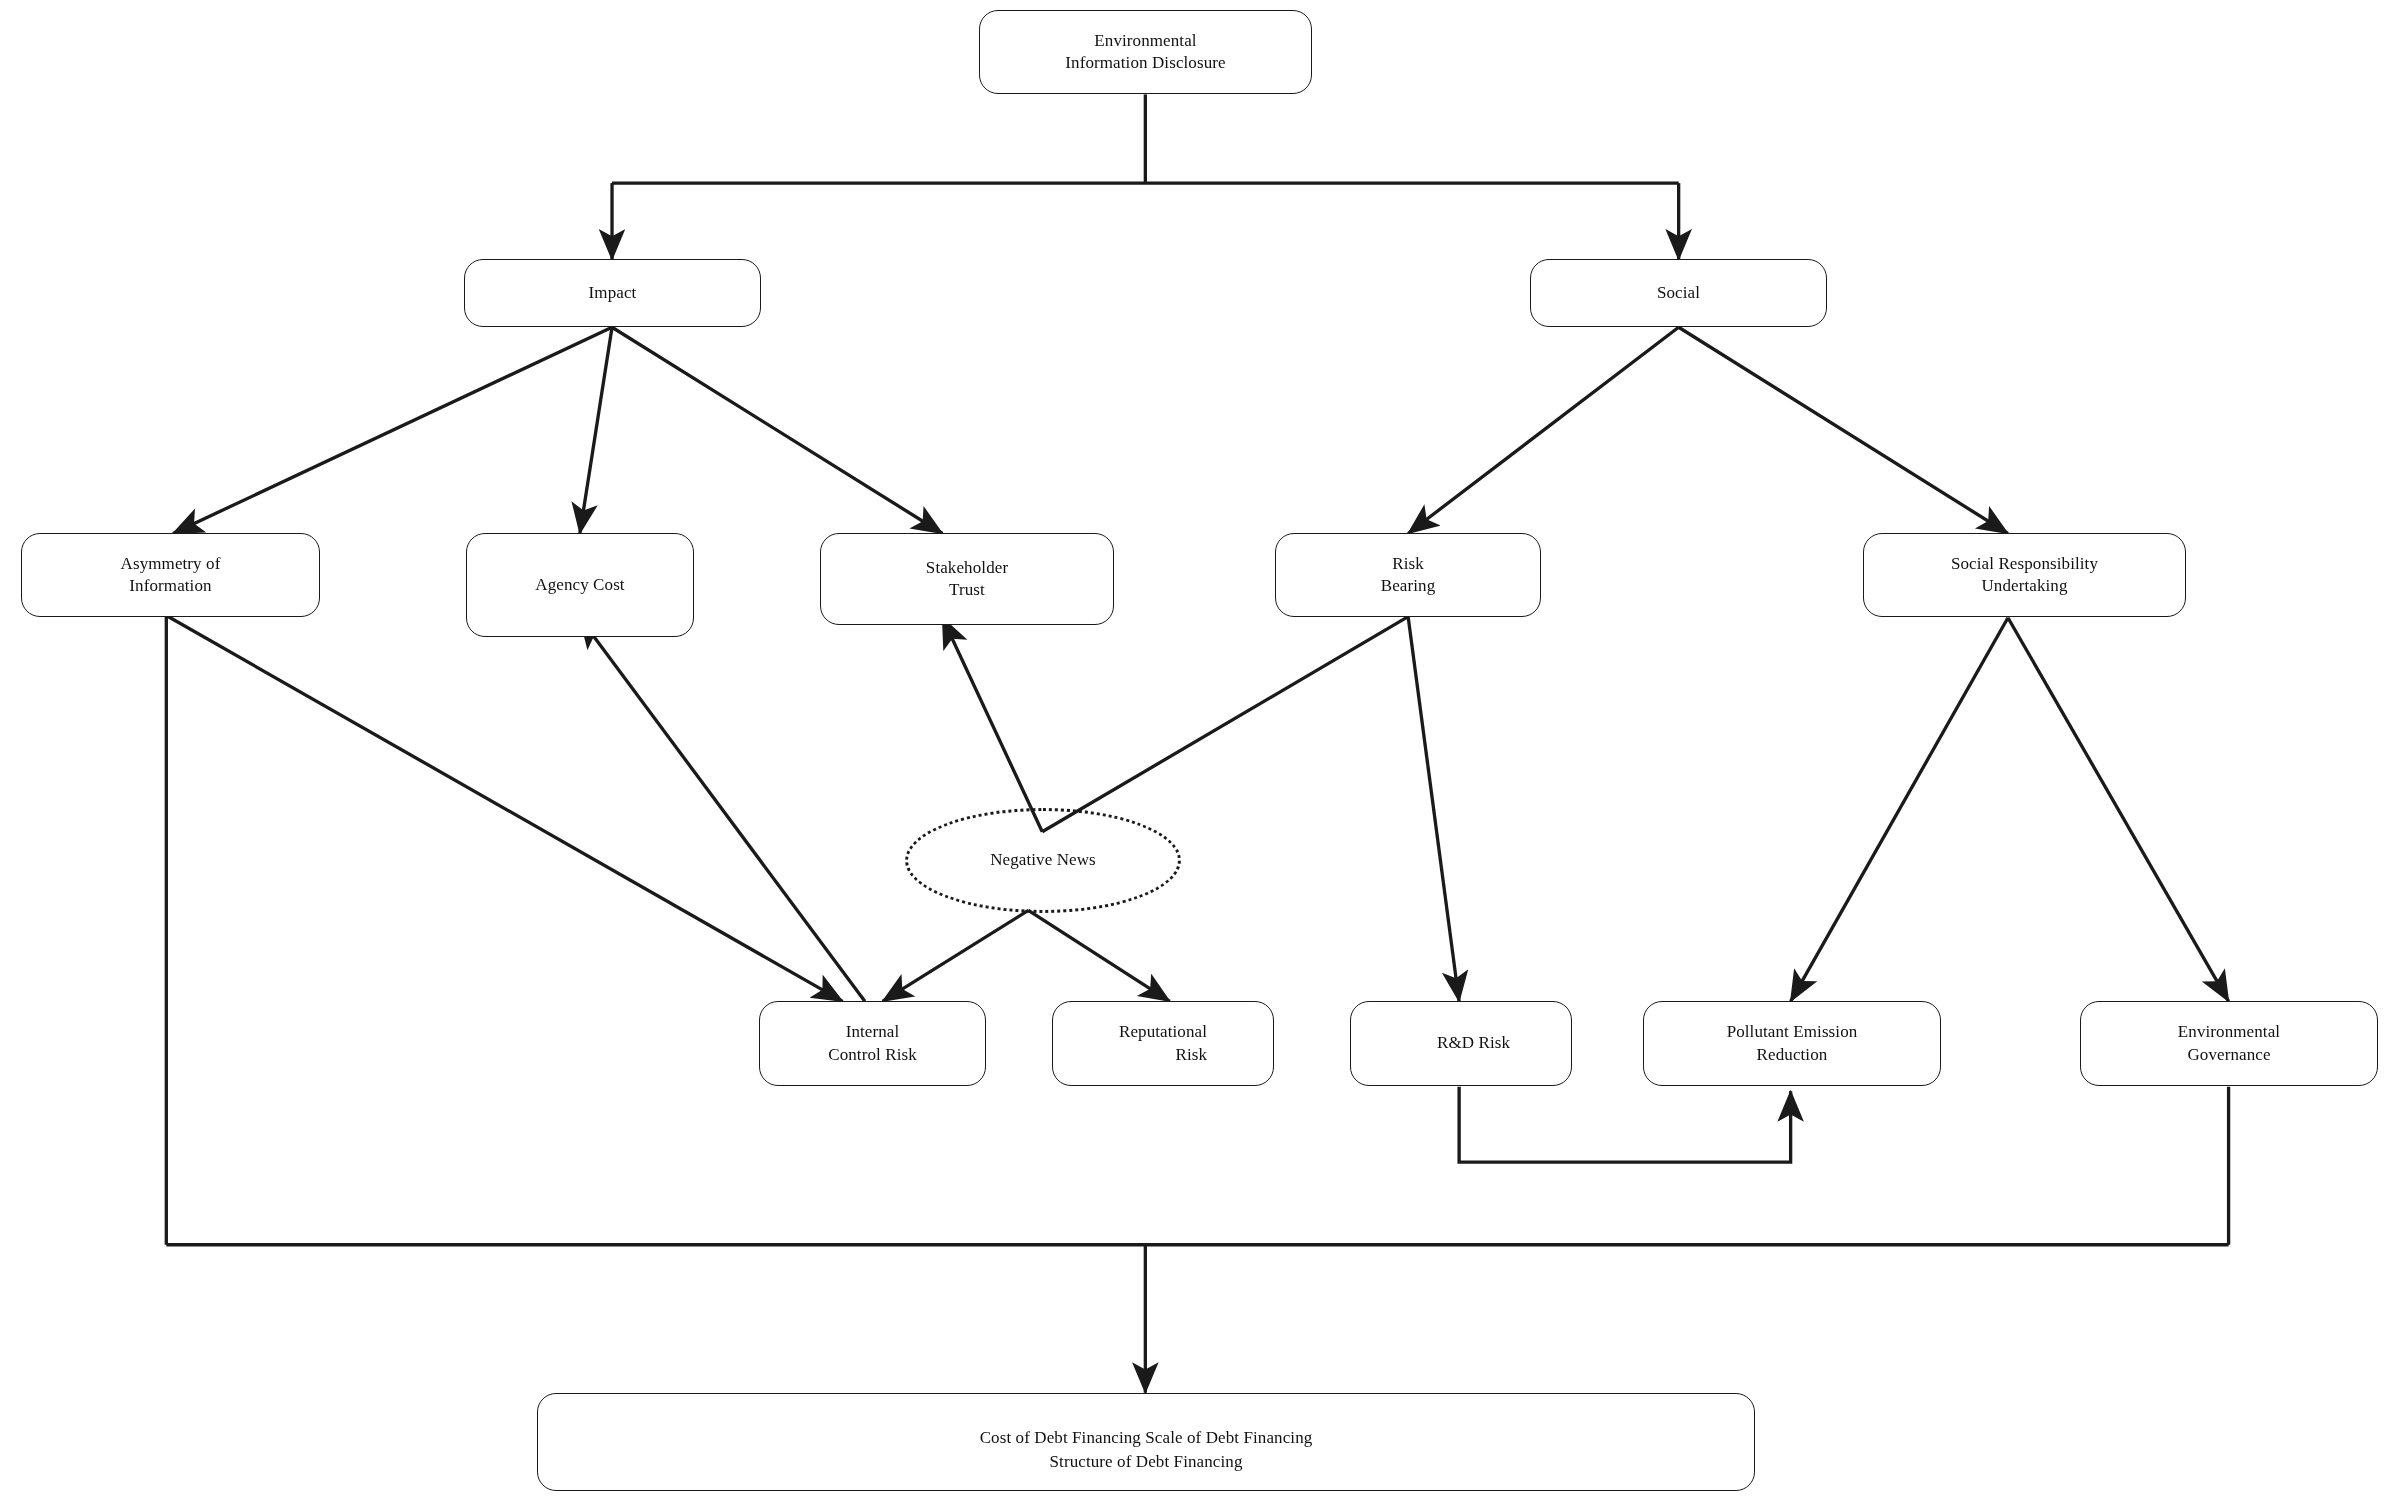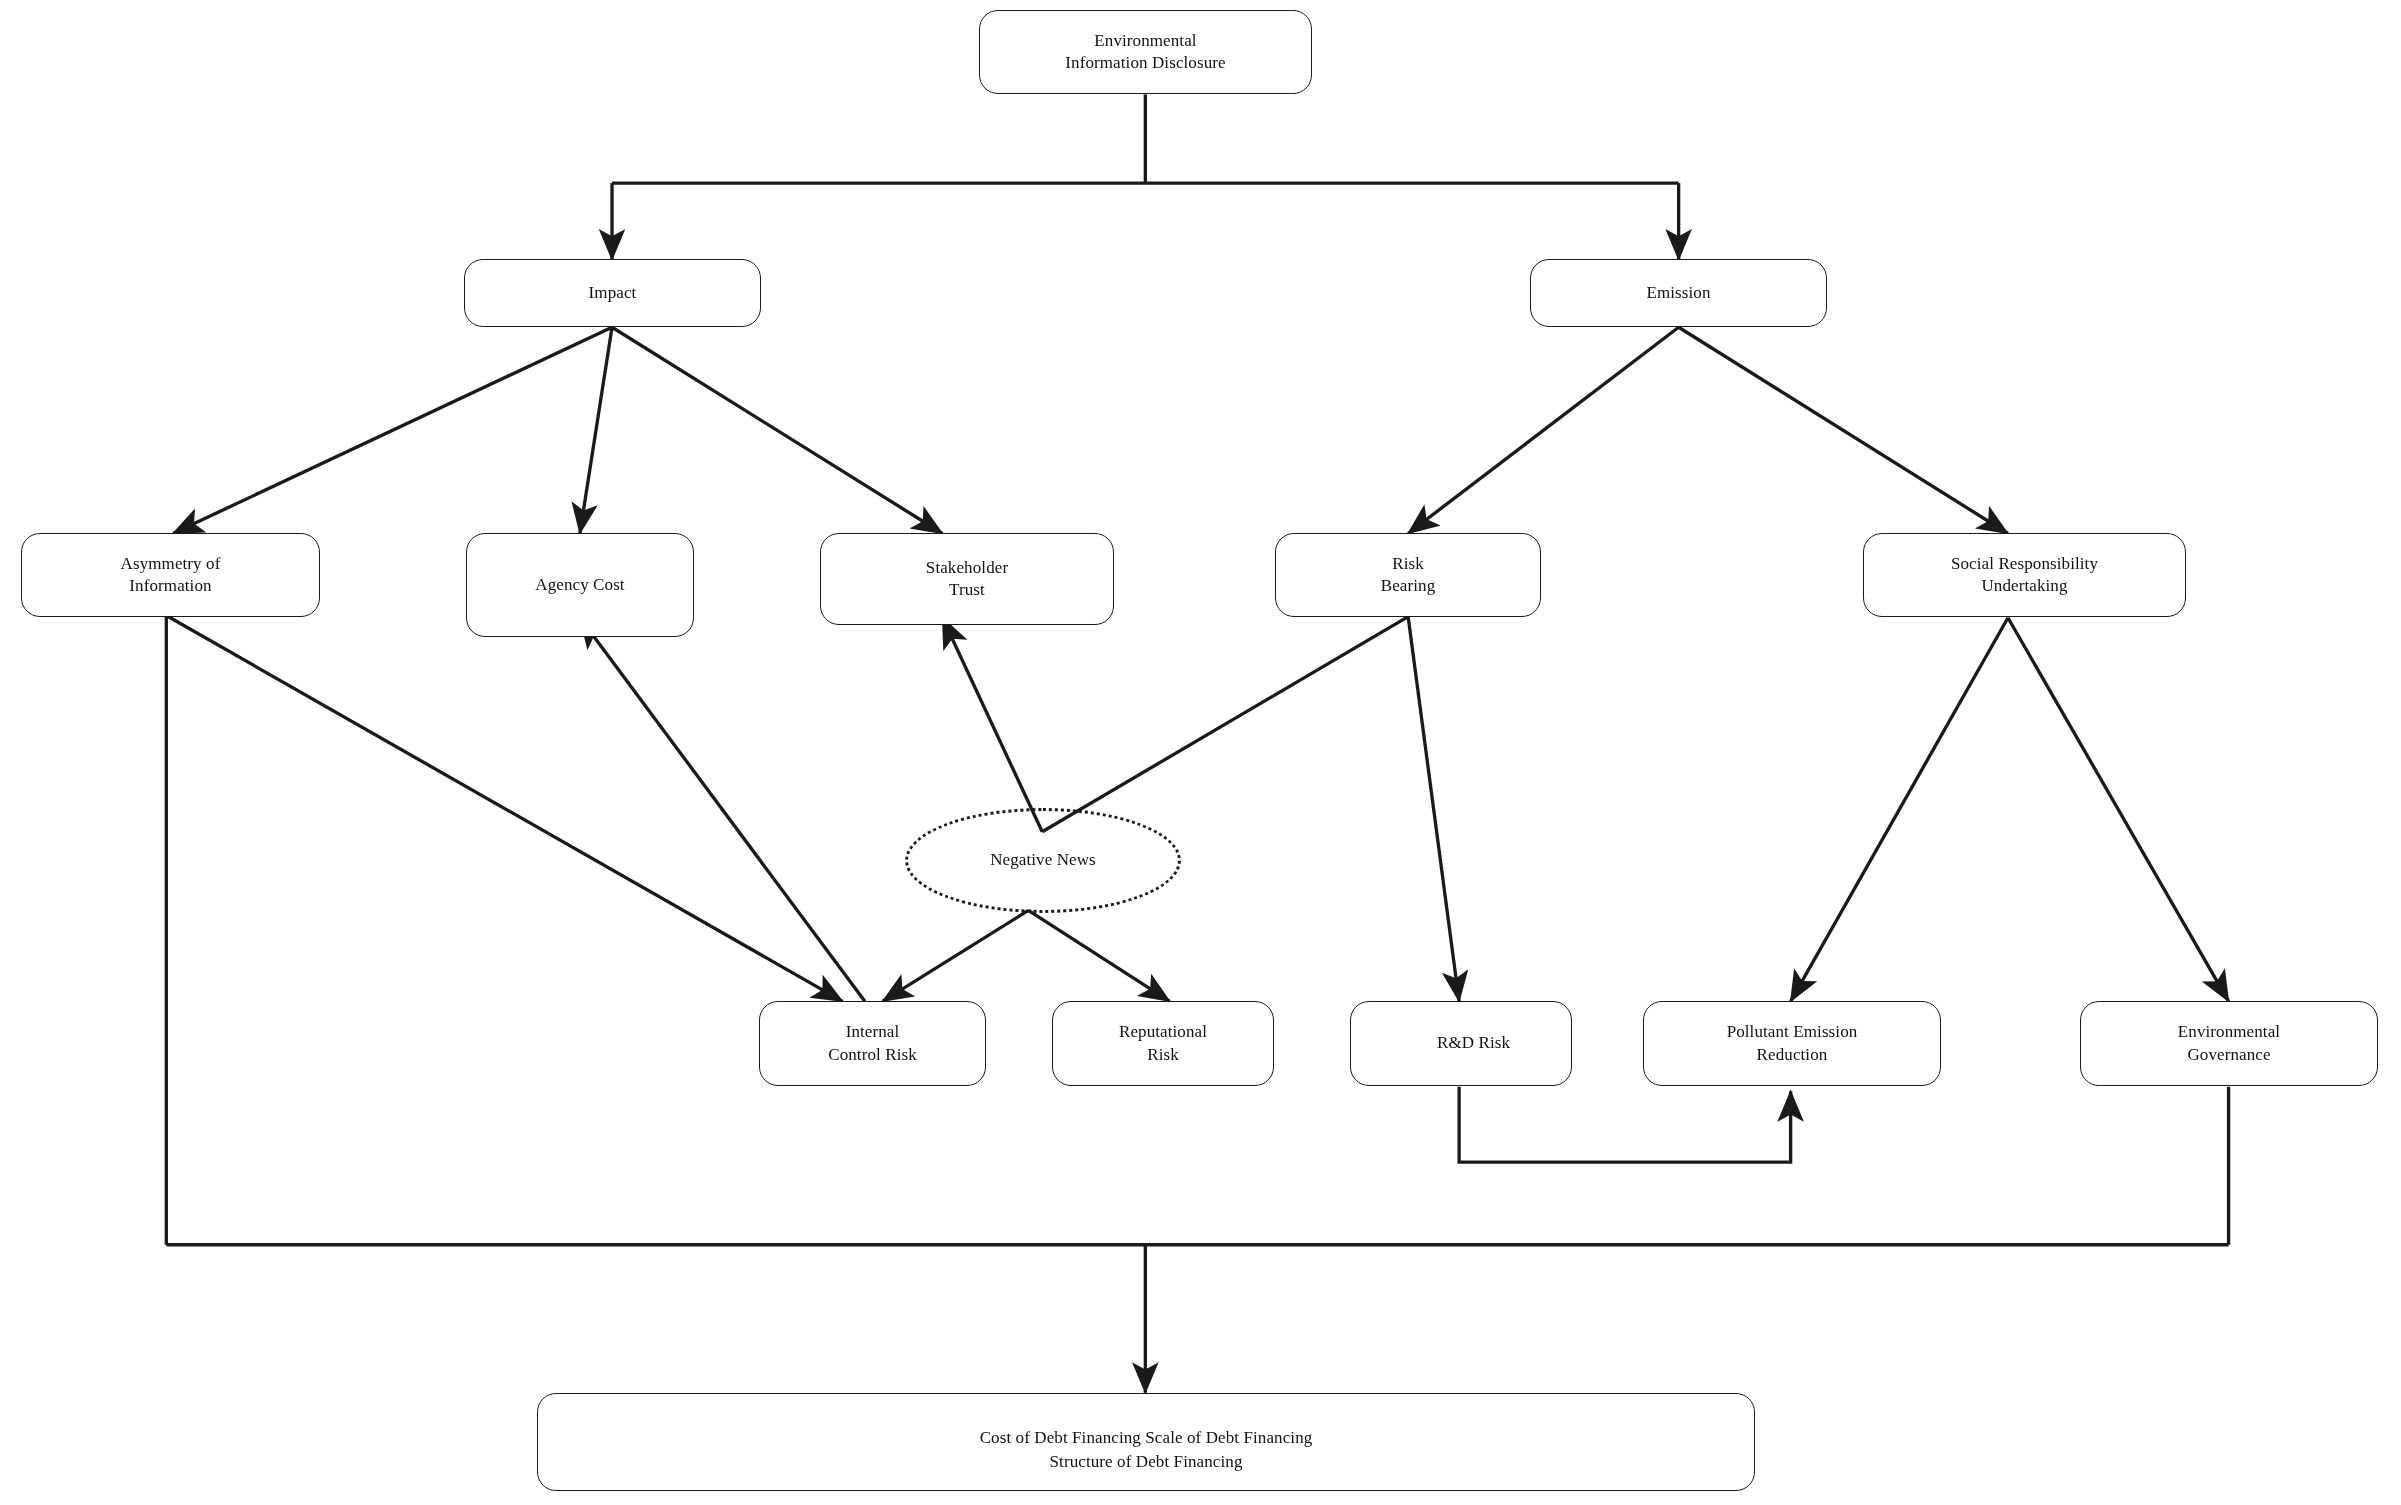--- a/index.html
+++ b/index.html
@@ -118,21 +118,21 @@
   <div class="node" style="left:979px; top:10px; width:333px; height:84px;">
     <span class="node-label">Environmental
 Information Disclosure</span>
   </div>
 
   <div class="node" style="left:464px; top:259px; width:297px; height:68px;">
     <span class="node-label">Impact</span>
   </div>
 
   <div class="node" style="left:1530px; top:259px; width:297px; height:68px;">
-    <span class="node-label">Emission</span>
+    <span class="node-label">Social</span>
   </div>
 
   <div class="node" style="left:21px; top:533px; width:299px; height:84px;">
     <span class="node-label">Asymmetry of
 Information</span>
   </div>
 
   <div class="node" style="left:466px; top:533px; width:228px; height:104px;">
     <span class="node-label">Agency Cost</span>
   </div>
@@ -155,21 +155,21 @@
   <div class="node ellipse" style="left:905px; top:808px; width:276px; height:105px;">
     <span class="ellipse-ring"></span>
     <span class="node-label">Negative News</span>
   </div>
 
   <div class="node" style="left:759px; top:1001px; width:227px; height:85px;">
     <span class="node-label">Internal
 Control Risk</span>
   </div>
 
-  <div class="node" style="left:1052px; top:1001px; width:222px; height:85px;">
+  <div class="node" style="left:1052px; top:1001px; width:222px; height:85px;text-align:right;">
     <span class="node-label">Reputational
 Risk</span>
   </div>
 
   <div class="node" style="left:1350px; top:1001px; width:222px; height:85px;padding-left:32px;">
     <span class="node-label">R&amp;D Risk</span>
   </div>
 
   <div class="node" style="left:1643px; top:1001px; width:298px; height:85px;">
     <span class="node-label">Pollutant Emission

